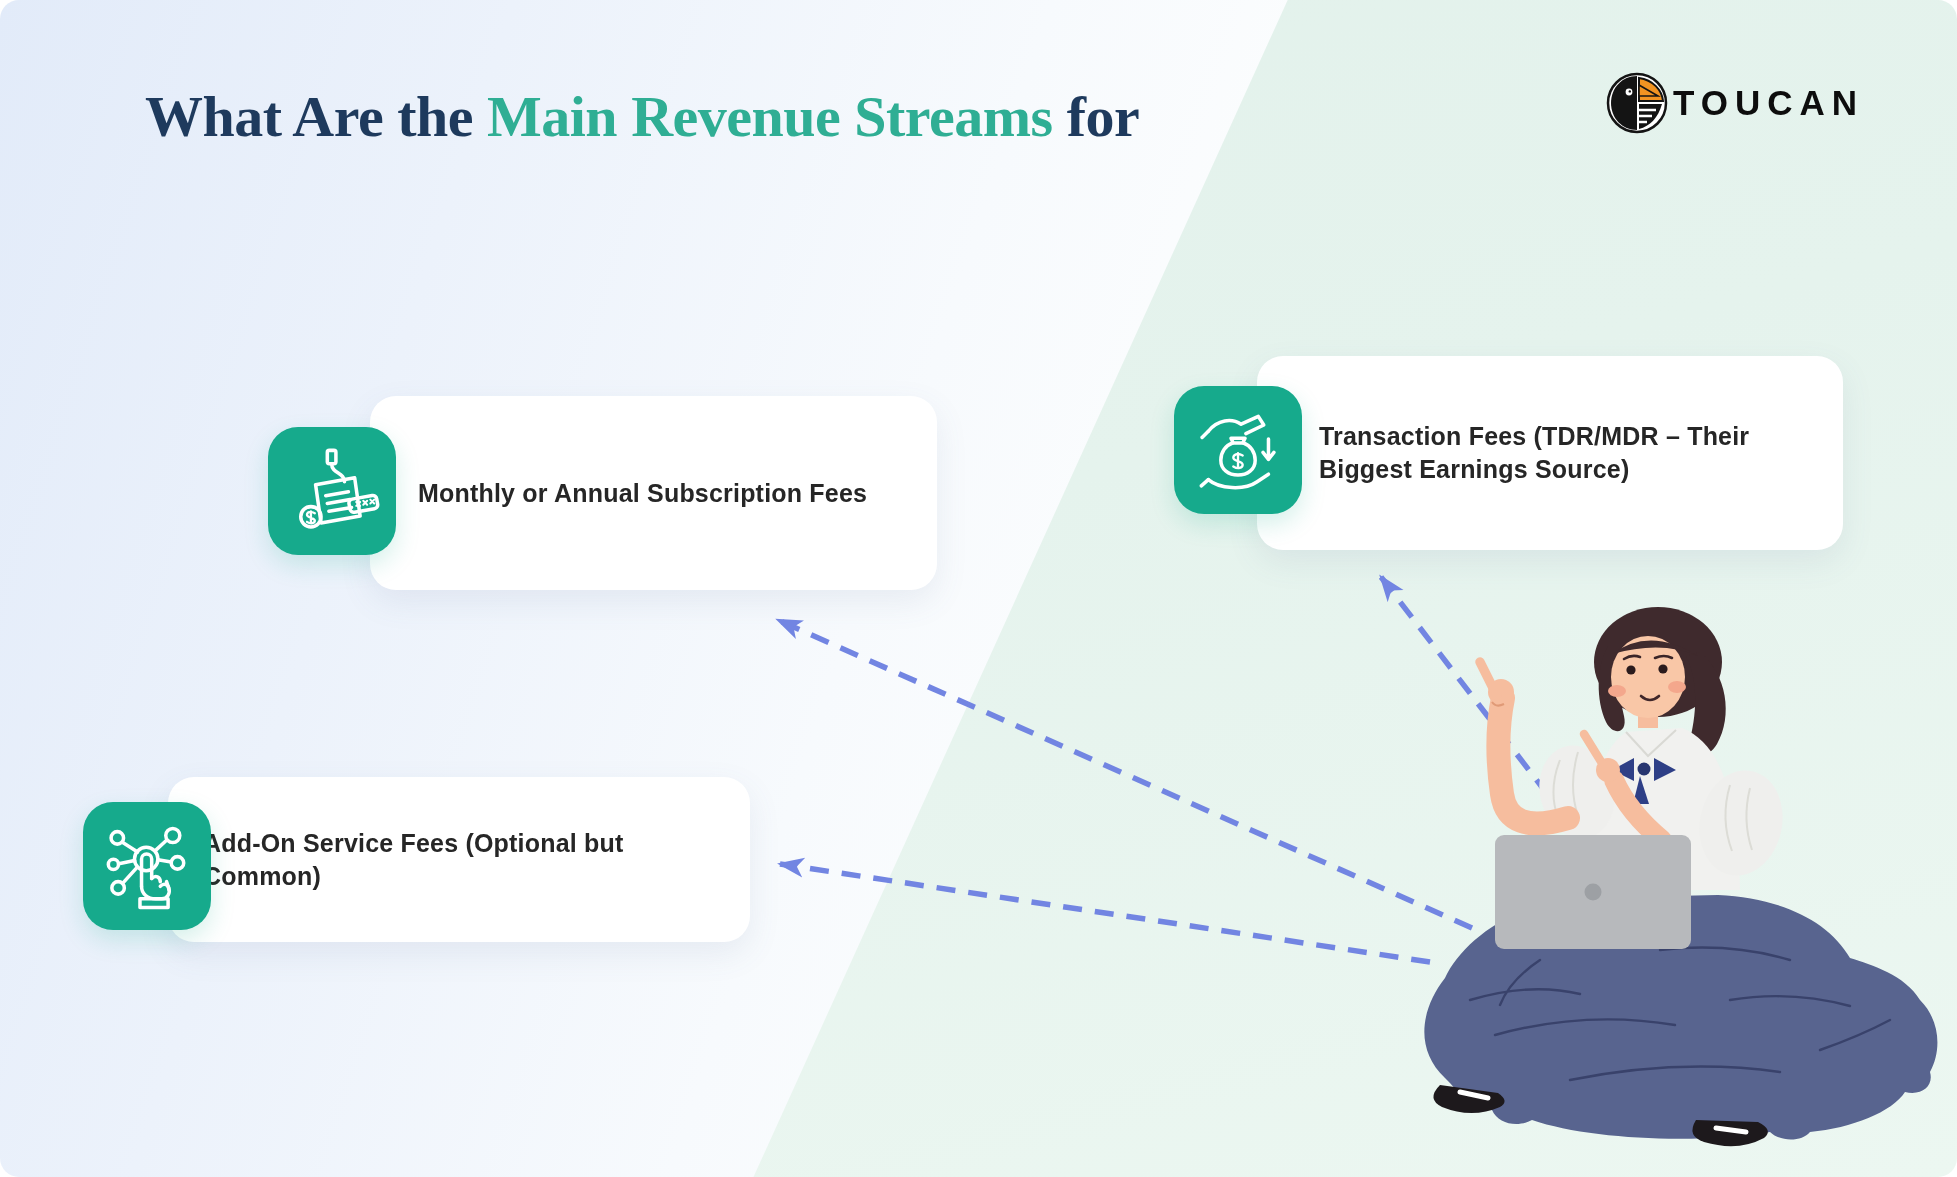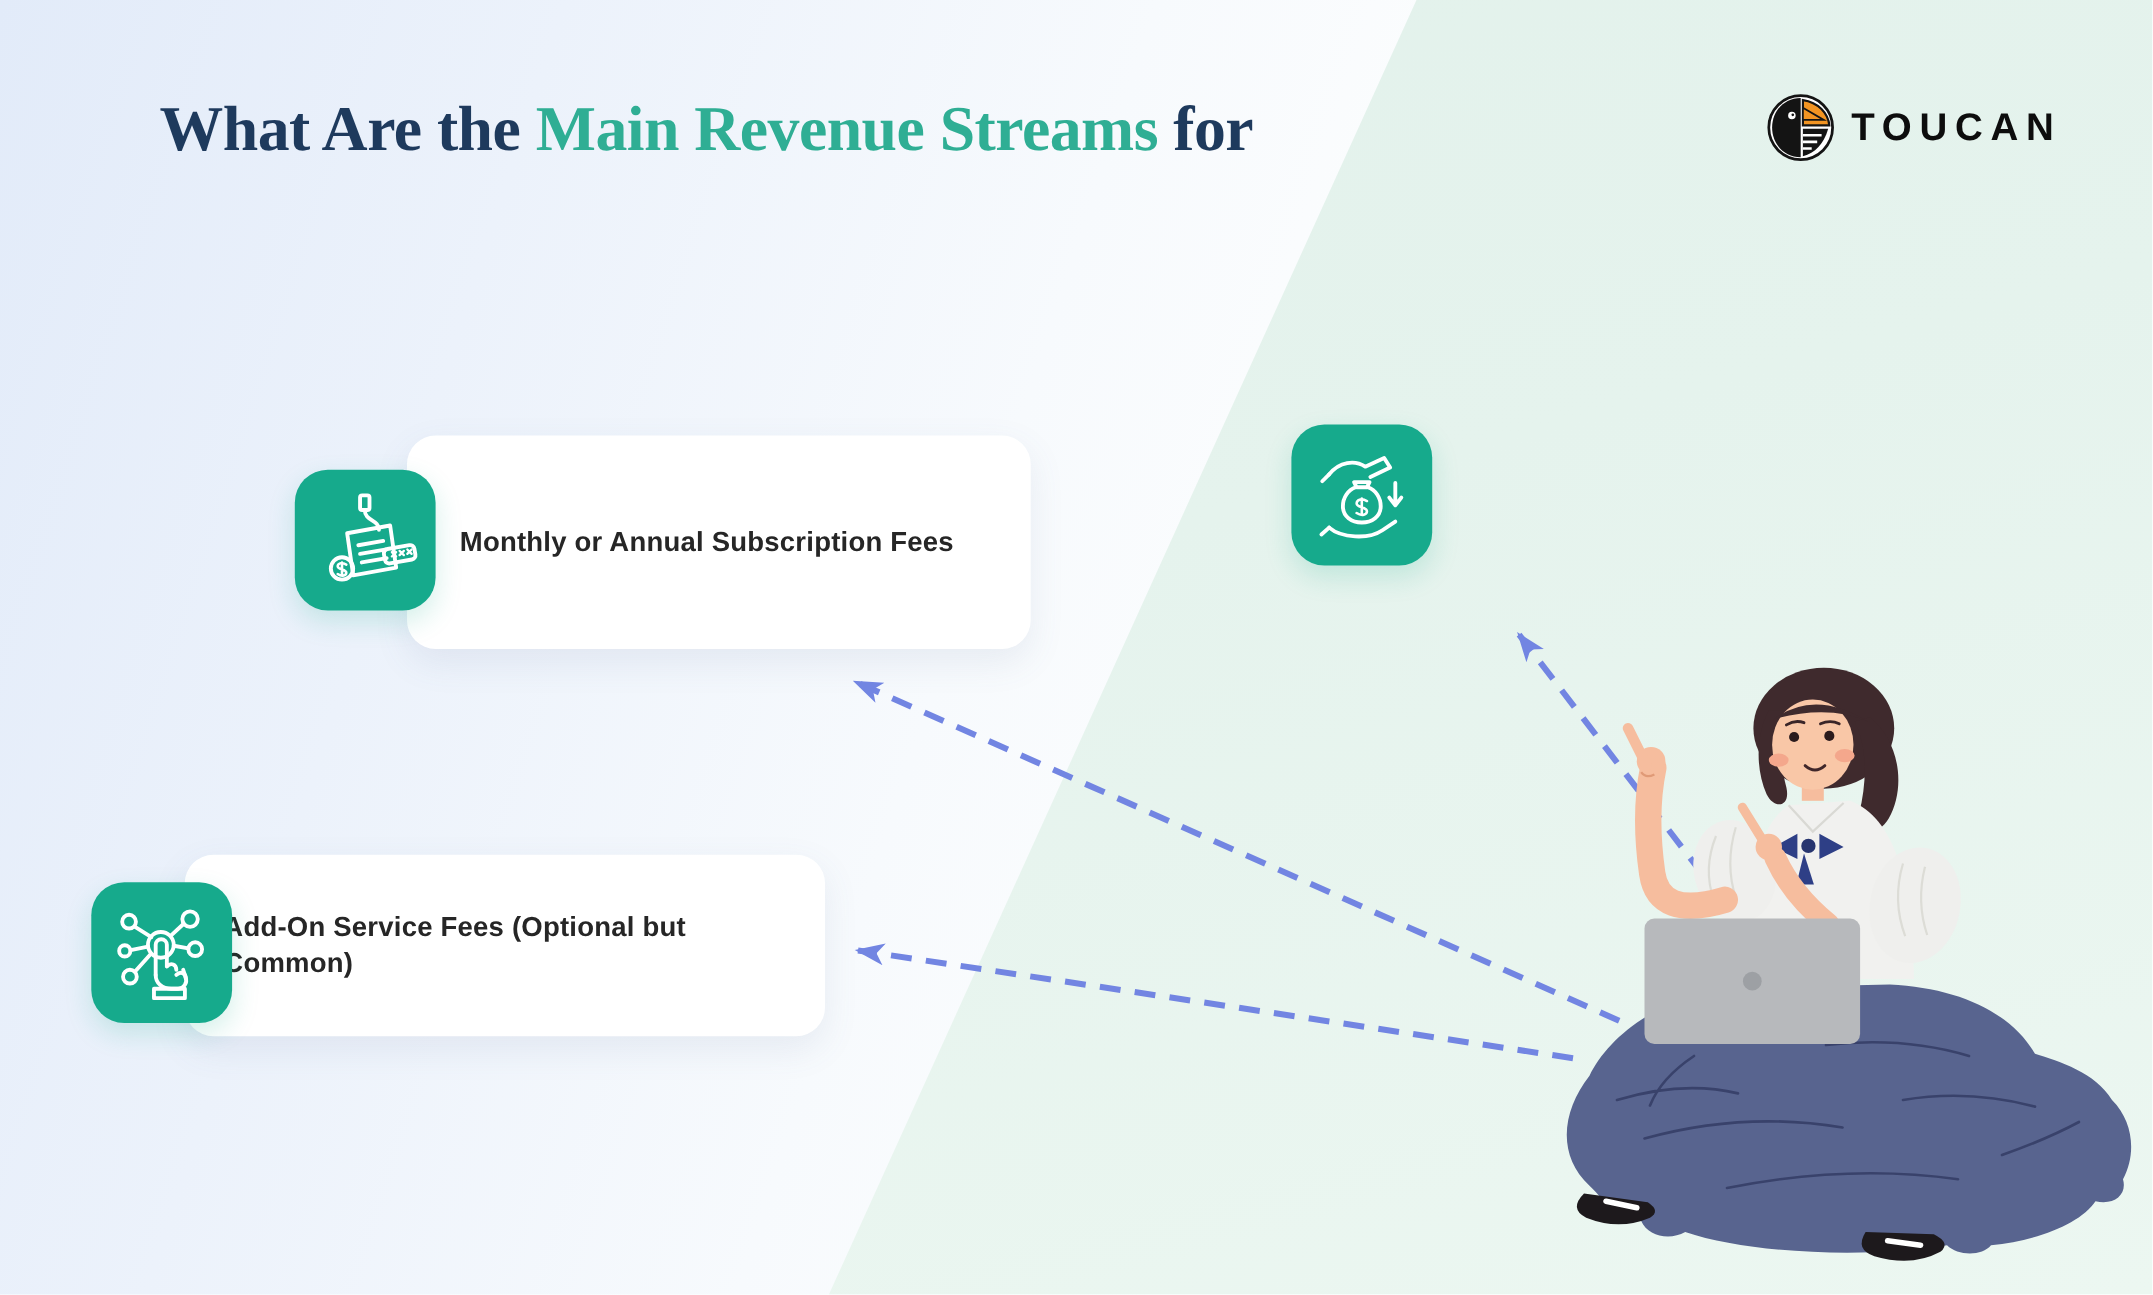--- a/index.html
+++ b/index.html
@@ -4,41 +4,42 @@
 <style>
   html, body { margin: 0; padding: 0; background: #ffffff; }
   * { box-sizing: border-box; }
   #canvas {
     position: relative;
     width: 1957px;
     height: 1177px;
     overflow: hidden;
     font-family: "Liberation Sans", sans-serif;
     background: linear-gradient(108deg, #e2ebf9 0%, #ecf2fb 22%, #f7fafd 45%, #fdfefe 62%, #ffffff 78%);
+    border-radius: 19px;
   }
   .bg-mint {
     position: absolute; inset: 0;
     background: linear-gradient(165deg, #e2f1eb 0%, #e5f3ed 45%, #ecf7f1 100%);
     clip-path: polygon(65.8% 0, 100% 0, 100% 100%, 38.5% 100%);
   }
   
   .title {
     position: absolute; left: 145px; top: 78px;
     margin: 0; width: 1120px;
     font-family: "Liberation Serif", serif;
     font-weight: 700;
     font-size: 58px; line-height: 77px;
     letter-spacing: -0.5px;
     color: #1e3a5d;
   }
   .title .hl { color: #2fae94; }
   
   .logo {
-    position: absolute; left: 1606px; top: 85px;
-    display: flex; align-items: center; gap: 15px;
+    position: absolute; left: 1606px; top: 72px;
+    display: flex; align-items: center; gap: 5px;
   }
   .logo-text {
     font-size: 35px; font-weight: 700; color: #0d0d0d;
     letter-spacing: 7px;
   }
   
   .card {
     position: absolute;
     background: #ffffff;
     border-radius: 26px;
@@ -98,20 +99,23 @@
       <path d="M63.5,29 C63.5,42 80,40 80,52"></path>
       <path d="M43,56 L93,47 L100,96 L50,105 Z"></path>
       <path d="M56,70 L85,65 M58,80 L87,75 M60,90 L89,85"></path>
       <rect x="86" y="72" width="36" height="17" rx="5" transform="rotate(-10 104 80)"></rect>
       <path d="M95,78 l5,5 M100,78 l-5,5 M104,76.5 l5,5 M109,76.5 l-5,5 M113,75 l5,5 M118,75 l-5,5" stroke-width="2.6"></path>
       <circle cx="37" cy="97" r="13"></circle>
       <path d="M37,90 v14 M42,92.5 c-6,-3.5 -10,-1 -10,2 c0,4.5 10,3 10,7.5 c0,3 -5,5 -10,1.5" stroke-width="3"></path>
     </svg>
   </div>
 
+  <div class="card card2">
+    <span class="card-label">Transaction Fees (TDR/MDR – Their Biggest Earnings Source)</span>
+  </div>
   <div class="iconbox icon2">
     <svg viewBox="0 0 128 128" fill="none" stroke="#ffffff" stroke-width="4.5" stroke-linecap="round" stroke-linejoin="round">
       <path d="M26,40 C38,25 56,23 68,31 L90,21 L97,32 L74,43"></path>
       <path d="M26,40 L18,48"></path>
       <path d="M57,55 C48,58 42,67 42,77 C42,89 52,96 64,96 C76,96 86,89 86,77 C86,67 80,58 71,55"></path>
       <path d="M55,49 L73,49 L70,55 L58,55 Z"></path>
       <path d="M64,68 v18 M70,71 c-7,-4 -12,-1 -12,3 c0,5 12,3.5 12,9 c0,4 -6,6 -12,2" stroke-width="3"></path>
       <path d="M103,50 v26 M103,76 l-7,-9 M103,76 l7,-9"></path>
       <path d="M26,102 C40,114 72,116 88,105 L103,95"></path>
       <path d="M26,102 L17,110"></path>

